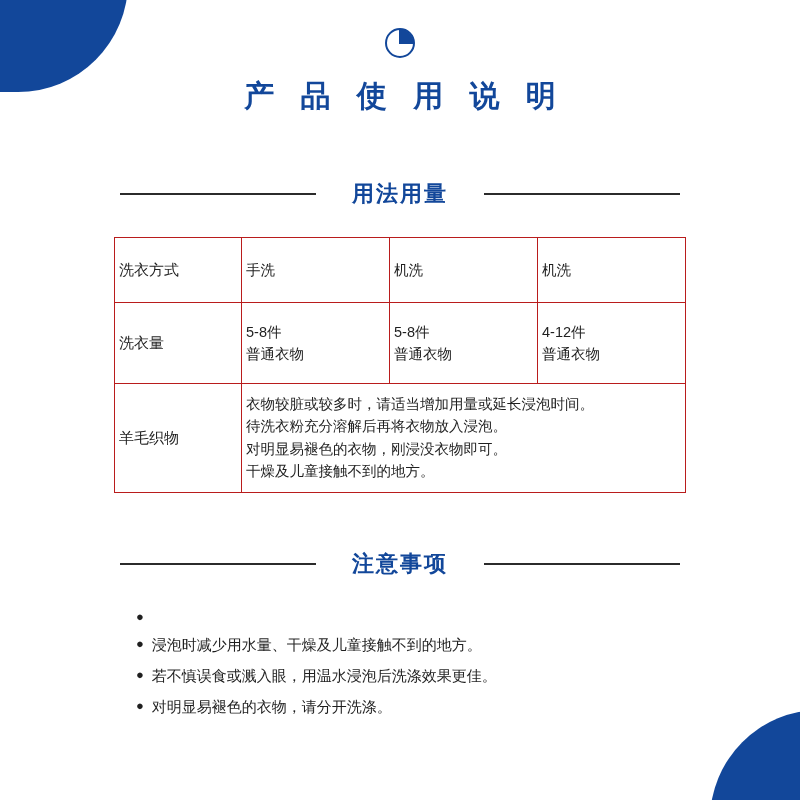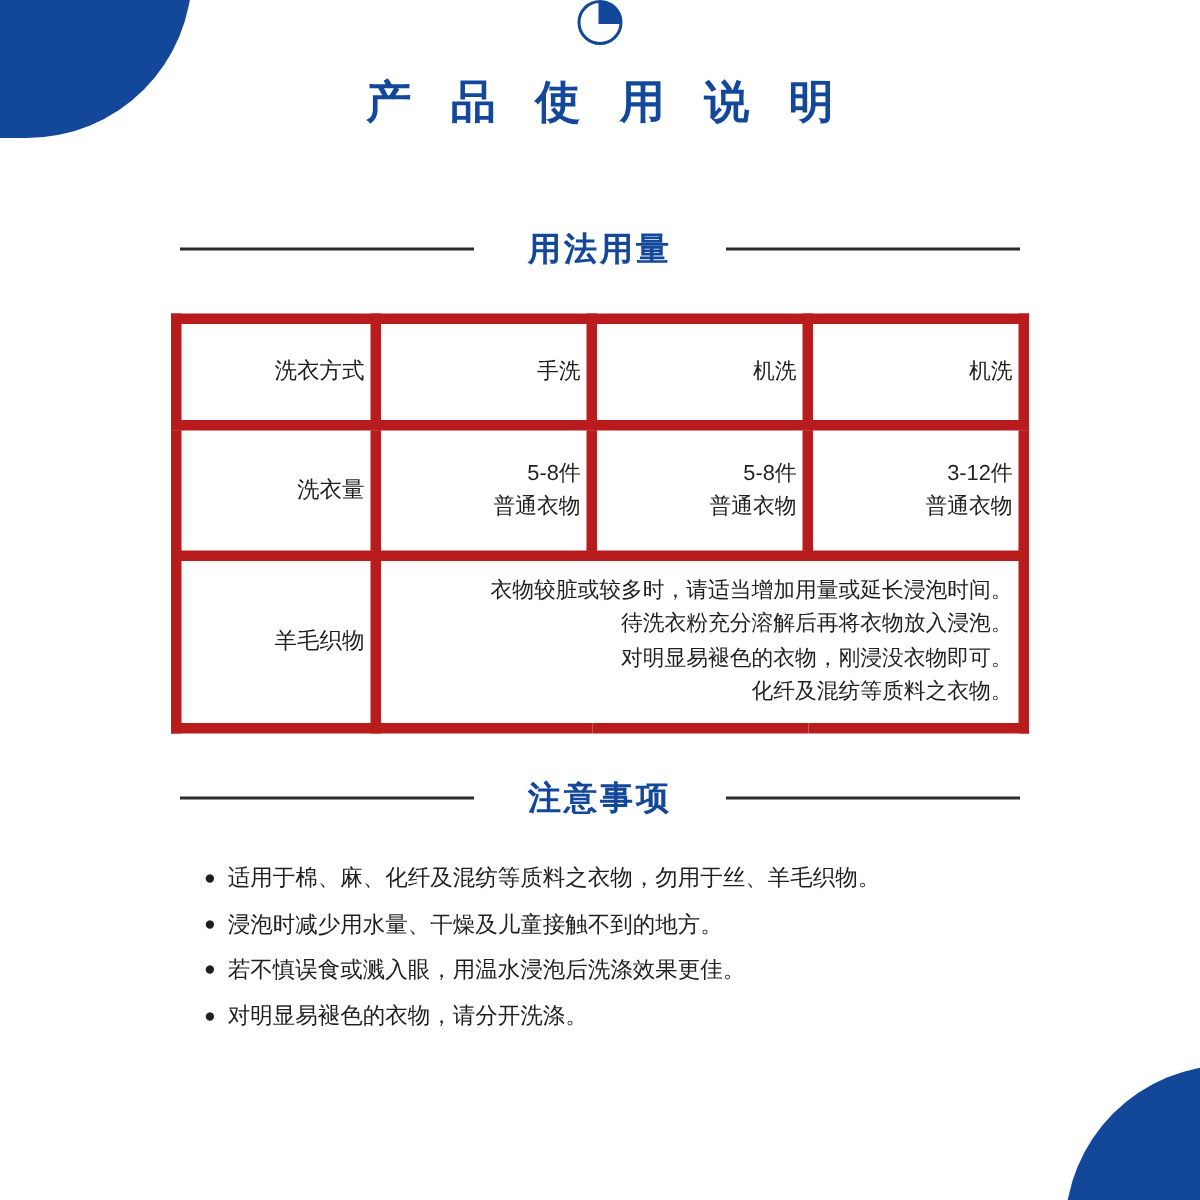--- a/index.html
+++ b/index.html
@@ -32,20 +32,21 @@
     bottom: -60px;
     width: 150px;
     height: 150px;
     background: #12479a;
     border-radius: 110px 0 0 0;
   }
 
   
   .header {
     position: relative;
+    padding-top: 28px;
     text-align: center;
   }
   .logo-mark {
     width: 30px;
     height: 30px;
     margin: 0 auto 18px auto;
     border: 2px solid #12479a;
     border-radius: 50%;
     position: relative;
     box-sizing: border-box;
@@ -83,35 +84,35 @@
     background: #2b2b2b;
   }
   .section-head .label {
     font-size: 22px;
     font-weight: bold;
     letter-spacing: 2px;
     color: #12479a;
     white-space: nowrap;
   }
   #usage-head { margin-top: 62px; }
-  #notice-head { margin-top: 28px; }
+  #notice-head { margin-top: 56px; }
 
   
   .table-wrap {
     width: 572px;
     margin: 28px auto 0 auto;
   }
   table.usage {
     width: 100%;
     border-collapse: collapse;
     table-layout: fixed;
   }
   table.usage td {
-    border: 7px solid #b91c1c;
-    text-align: right;
+    border: 1px solid #b91c1c;
+    text-align: left;
     vertical-align: middle;
     font-size: 14.5px;
     color: #1f1f1f;
     line-height: 1.55;
     padding: 9px 4px;
   }
   table.usage td.rowhead {
     width: 118px;
     font-size: 15px;
   }
@@ -183,47 +184,46 @@
         <td class="rowhead">洗衣量</td>
         <td>
           <span class="cell-line">5-8件</span>
           <span class="cell-line">普通衣物</span>
         </td>
         <td>
           <span class="cell-line">5-8件</span>
           <span class="cell-line">普通衣物</span>
         </td>
         <td>
-          <span class="cell-line">3-12件</span>
+          <span class="cell-line">4-12件</span>
           <span class="cell-line">普通衣物</span>
         </td>
       </tr>
       <tr>
         <td class="rowhead">羊毛织物</td>
         <td class="tips" colspan="3">
           <span class="cell-line">衣物较脏或较多时，请适当增加用量或延长浸泡时间。</span>
           <span class="cell-line">待洗衣粉充分溶解后再将衣物放入浸泡。</span>
           <span class="cell-line">对明显易褪色的衣物，刚浸没衣物即可。</span>
-          <span class="cell-line">化纤及混纺等质料之衣物。</span>
+          <span class="cell-line">干燥及儿童接触不到的地方。</span>
         </td>
       </tr>
     </tbody>
   </table>
 </div>
 
 <div class="section-head" id="notice-head">
   <span class="rule"></span>
   <span class="label">注意事项</span>
   <span class="rule"></span>
 </div>
 
 <div class="notices">
   <div class="notice-item">
     <span class="bullet">●</span>
-    <span>适用于棉、麻、化纤及混纺等质料之衣物，勿用于丝、羊毛织物。</span>
   </div>
   <div class="notice-item">
     <span class="bullet">●</span>
     <span>浸泡时减少用水量、干燥及儿童接触不到的地方。</span>
   </div>
   <div class="notice-item">
     <span class="bullet">●</span>
     <span>若不慎误食或溅入眼，用温水浸泡后洗涤效果更佳。</span>
   </div>
   <div class="notice-item">

